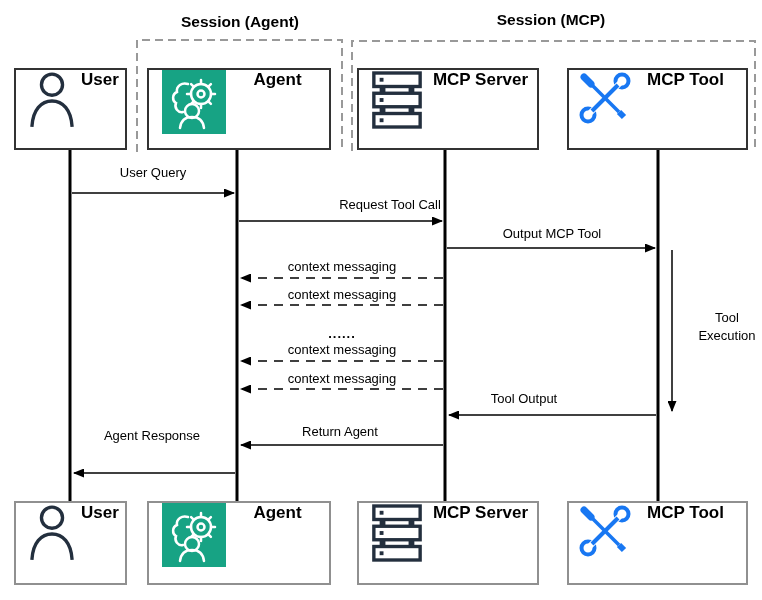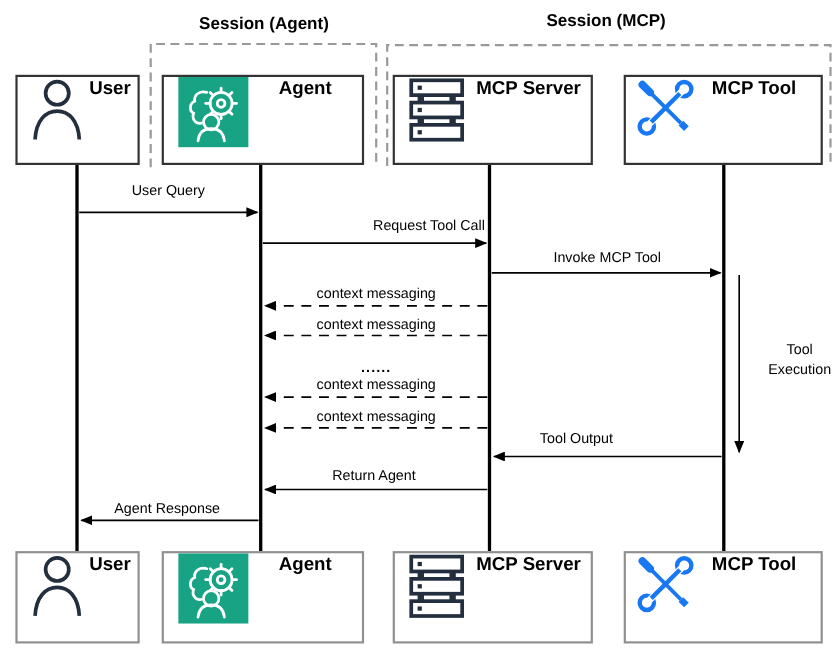--- a/index.html
+++ b/index.html
@@ -199,24 +199,24 @@
         <line x1="7" y1="7" x2="14" y2="14" stroke-width="7" stroke-linecap="round"></line>
         <line x1="14" y1="14" x2="42" y2="42" stroke-width="3.5"></line>
         <line x1="42" y1="42" x2="47" y2="47" stroke-width="6"></line>
       </g>
     </svg>
     <span class="actor-label">MCP Tool</span>
   </div>
 
   <div class="msg-label" style="left:153px;top:165px;">User Query</div>
   <div class="msg-label" style="left:354px;top:197px;margin-left:36px;">Request Tool Call</div>
-  <div class="msg-label" style="left:552px;top:226px;">Invoke MCP Tool</div>
+  <div class="msg-label" style="left:552px;top:226px;">Output MCP Tool</div>
   <div class="msg-label" style="left:342px;top:259px;">context messaging</div>
   <div class="msg-label" style="left:342px;top:287px;">context messaging</div>
   <div class="msg-label ellipsis" style="left:342px;top:326px;">......</div>
   <div class="msg-label" style="left:342px;top:342px;">context messaging</div>
   <div class="msg-label" style="left:342px;top:371px;">context messaging</div>
   <div class="msg-label" style="left:524px;top:391px;">Tool Output</div>
   <div class="msg-label wrap" style="left:727px;top:309px;">Tool Execution</div>
   <div class="msg-label" style="left:340px;top:424px;">Return Agent</div>
-  <div class="msg-label" style="left:152px;top:454px;">Agent Response</div>
+  <div class="msg-label" style="left:152px;top:428px;">Agent Response</div>
 
 </div>
 
 </body></html>

